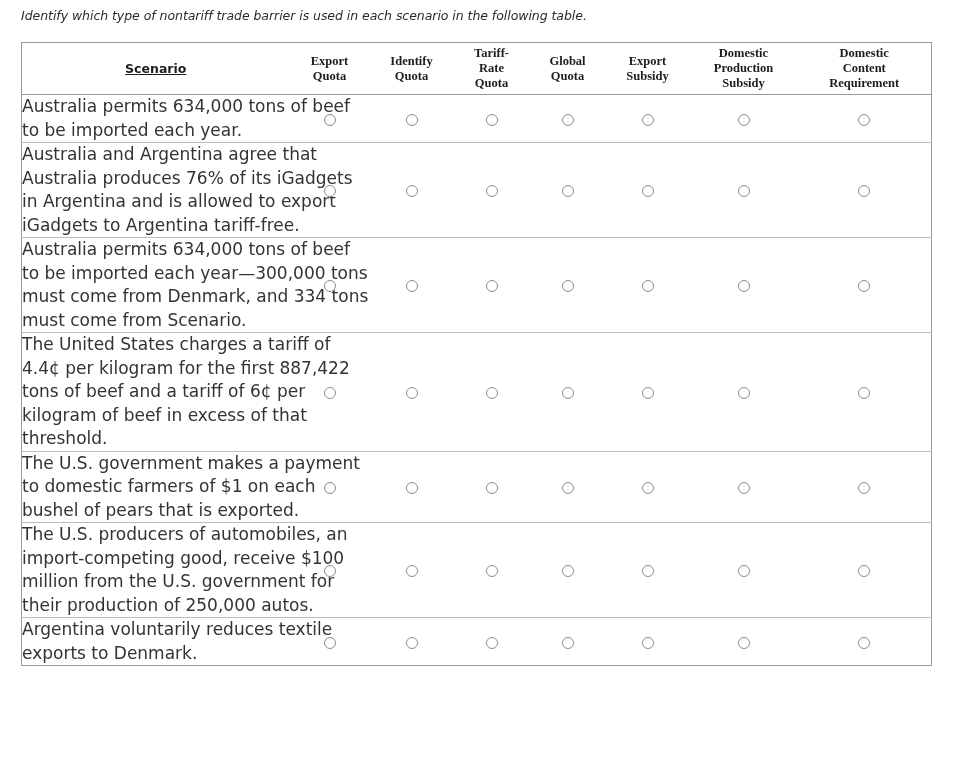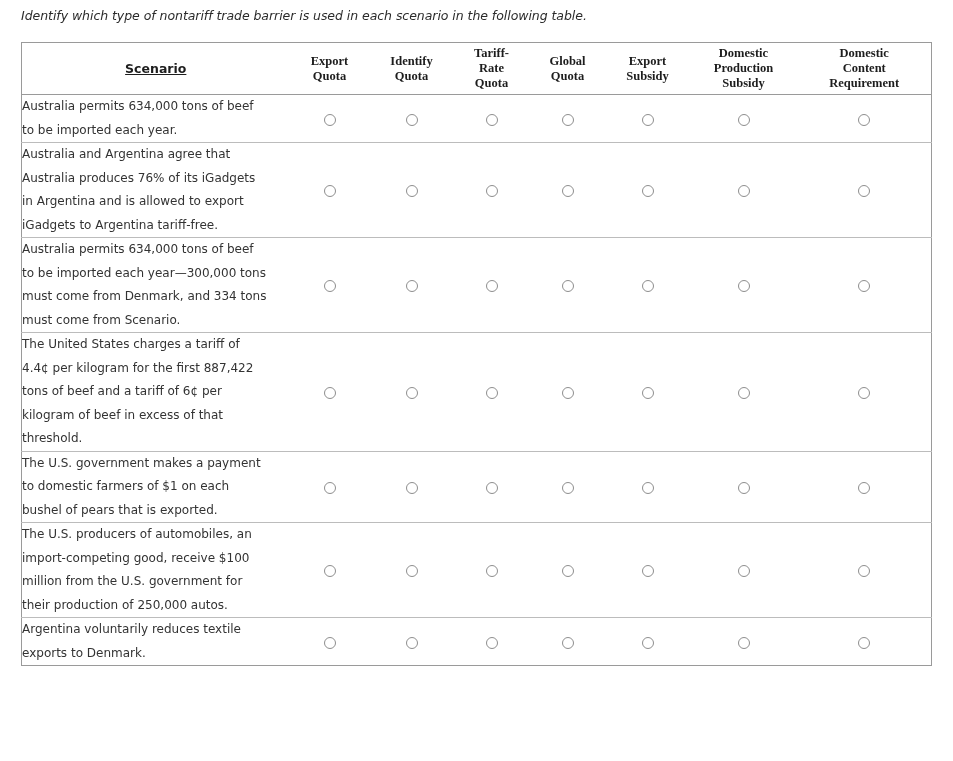--- a/index.html
+++ b/index.html
@@ -92,21 +92,21 @@
   }
   tbody td {
     border-bottom: 1px solid #bcbcbc;
   }
   tbody tr:last-child td {
     border-bottom: 0;
   }
   td.scenario-cell {
     text-align: left;
     padding: 9px 8px 9px 11px;
-    font-size: 12px;
+    font-size: 17px;
     line-height: 23.5px;
     color: #333333;
     vertical-align: middle;
   }
   td.scenario-cell .sline { display: block; white-space: nowrap; }
 
   td.radio-cell {
     text-align: center;
     vertical-align: middle;
   }

